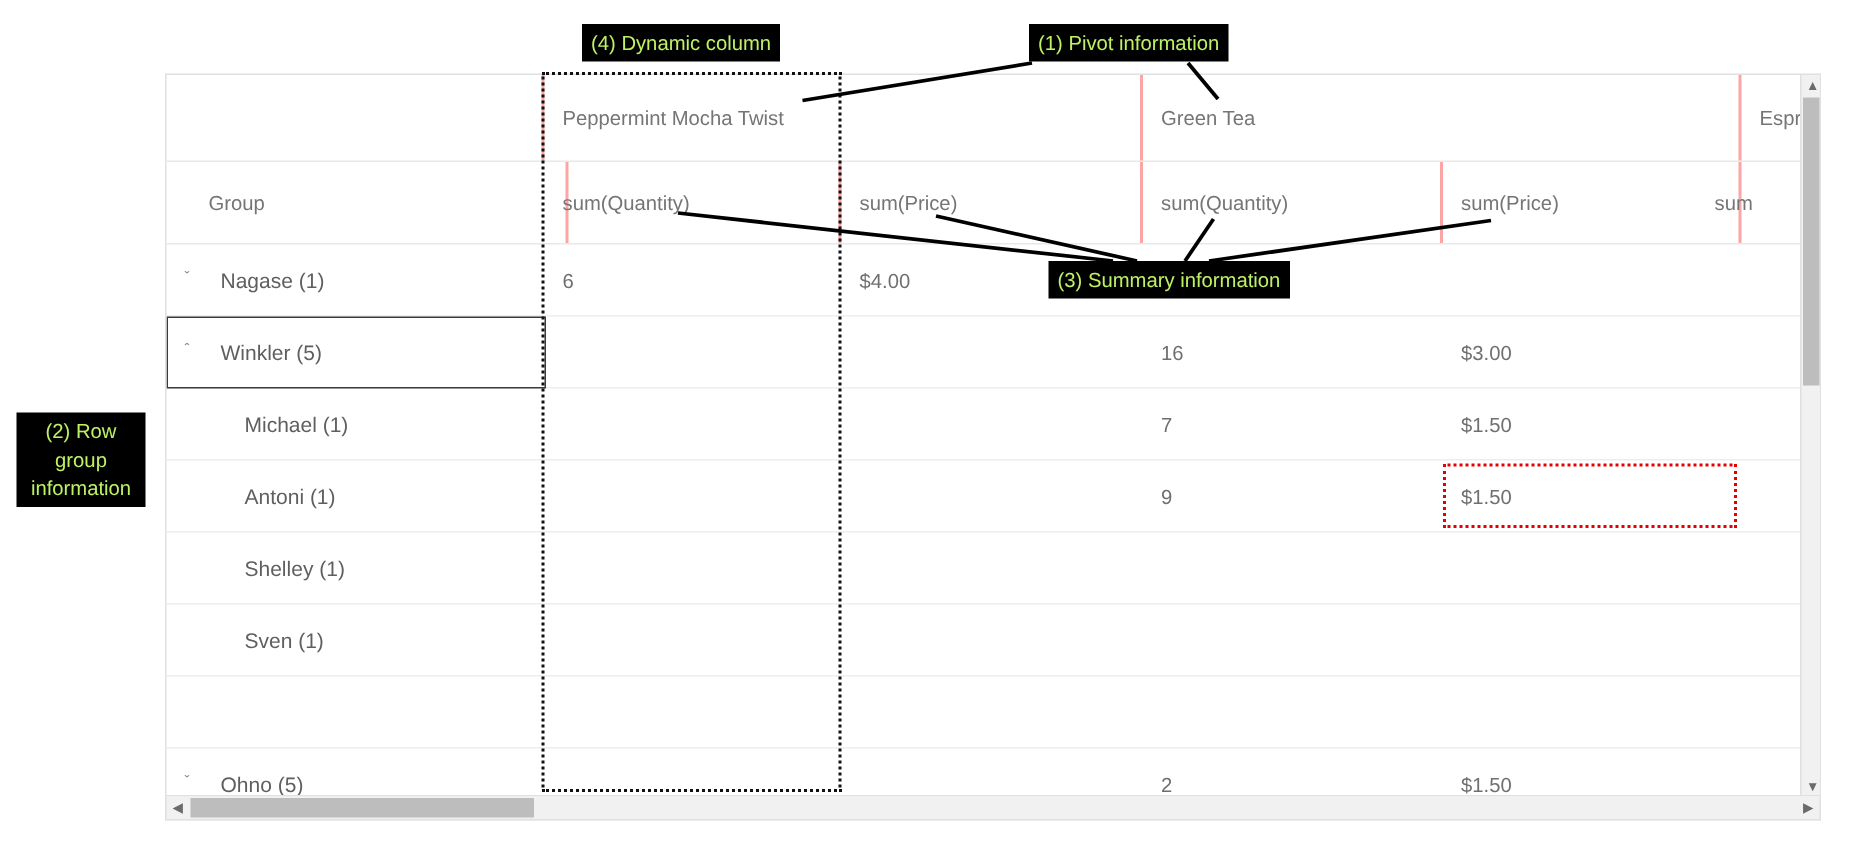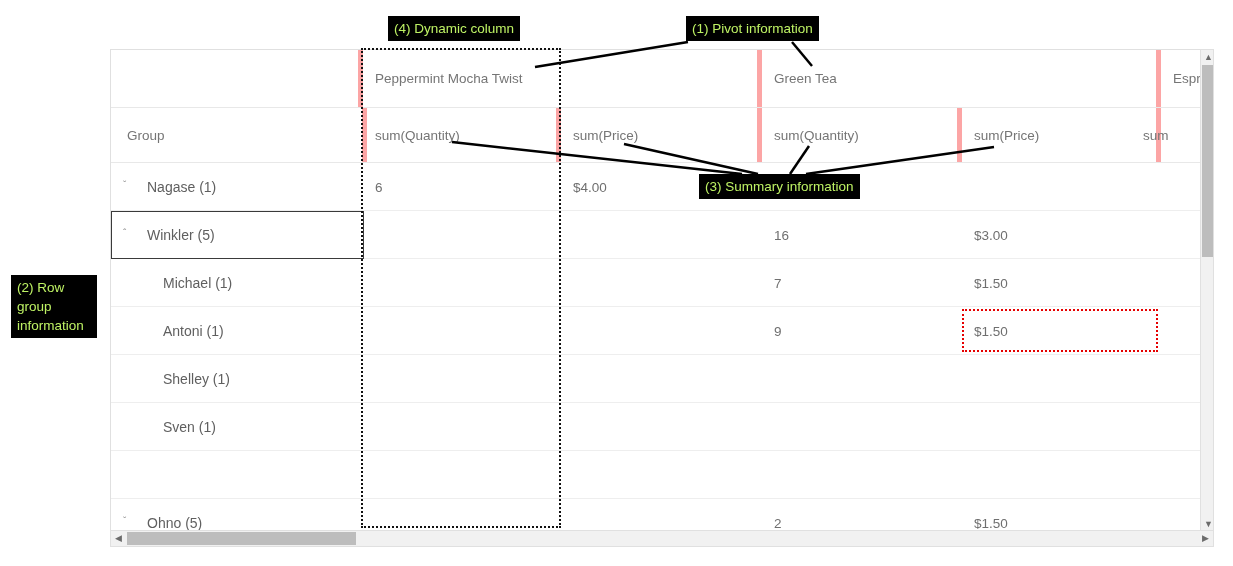--- a/index.html
+++ b/index.html
@@ -28,21 +28,21 @@
     border-bottom: 1px solid #e8e8e8;
   }
   .hdr-top { top: 0; height: 58px; }
   .hdr-sub { top: 58px; height: 55px; }
 
   .hcell {
     position: absolute; top: 0; height: 100%;
     display: flex; align-items: center;
     padding-left: 12px;
     font-size: 13.5px; color: #757575;
-    border-right: 5px solid #fca5a5;
+    border-right: 2px solid #fca5a5;
     white-space: nowrap; overflow: hidden;
   }
   .hcell.noborder { border-right: none; }
 
   
   .rows { position: absolute; left: 0; top: 113px; width: 1104px; height: 369px; }
   .row {
     position: absolute; left: 0; width: 1104px; height: 48px;
     border-bottom: 1px solid #eeeeee;
   }
@@ -122,21 +122,21 @@
 
   
   .anno {
     position: absolute;
     background: #000000; color: #bef264;
     font-size: 13.5px; line-height: 19px;
     padding: 3px 6px;
     white-space: nowrap;
     z-index: 20;
   }
-  .anno.multi { white-space: normal; text-align: left; }
+  .anno.multi { white-space: normal; text-align: center; }
   svg.leaders {
     position: absolute; left: 0; top: 0;
     width: 1233px; height: 566px;
     z-index: 15; pointer-events: none;
   }
 </style>
 </head>
 <body>
 
 <div id="root">
@@ -145,21 +145,21 @@
     <div class="grid-inner">
 
       <div class="hdr-top" id="hdrTop">
           <div class="hcell" style="left: 0px; width: 252px;"></div>
           <div class="hcell" style="left: 252px; width: 399px;">Peppermint Mocha Twist</div>
           <div class="hcell" style="left: 651px; width: 399px;">Green Tea</div>
           <div class="hcell noborder" style="left: 1050px; width: 54px;">Espr</div>
         </div>
 
       <div class="hdr-sub" id="hdrSub">
-          <div class="hcell" style="left: 4px; width: 252px;">Group</div>
+          <div class="hcell" style="left: 16px; width: 252px;">Group</div>
           <div class="hcell" style="left: 252px; width: 198px;">sum(Quantity)</div>
           <div class="hcell" style="left: 450px; width: 201px;">sum(Price)</div>
           <div class="hcell" style="left: 651px; width: 200px;">sum(Quantity)</div>
           <div class="hcell" style="left: 851px; width: 199px;">sum(Price)</div>
           <div class="hcell noborder" style="left: 1020px; width: 54px;">sum</div>
         </div>
 
       <div class="rows" id="rows">
           <div class="row" style="top: 0px;">
             <div class="cell grp" style="left: 0px; width: 252px;">

